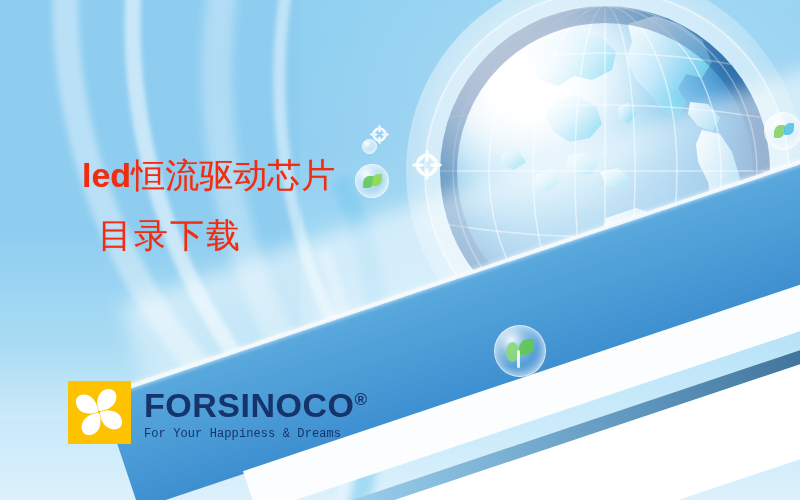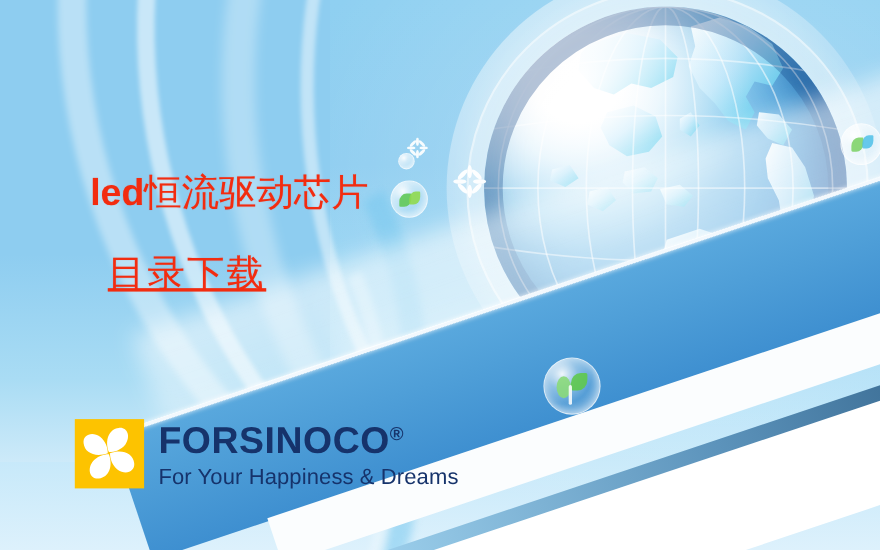--- a/index.html
+++ b/index.html
@@ -217,24 +217,23 @@
     text-shadow: 0 0 1px rgba(242,44,16,0.35);
   }
   .headline .line1 { display: block; }
   .headline .line1 .latin {
     font-family: "Liberation Sans", sans-serif;
     font-weight: 700;
     font-size: 34px;
   }
   .headline .line2 {
     display: block;
-    margin-top: 40px;
+    margin-top: 26px;
     margin-left: 16px;
     letter-spacing: 2px;
-    text-decoration: underline;
   }
 
   
   .logo {
     position: absolute;
     left: 68px;
     top: 381px;
     display: flex;
     align-items: center;
   }
@@ -259,22 +258,22 @@
     line-height: 1;
     white-space: nowrap;
   }
   .brand .reg {
     font-size: 17px;
     vertical-align: super;
     font-weight: 700;
   }
   .tagline {
     color: #16336b;
-    font-family: Liberation Sans, sans-serif;
-    font-size: 20px;
+    font-family: Liberation Mono, monospace;
+    font-size: 12px;
     letter-spacing: 0.1px;
     line-height: 1;
     margin-top: 6px;
     white-space: nowrap;
   }
 </style>
 </head>
 <body>
 
 <div id="poster">

